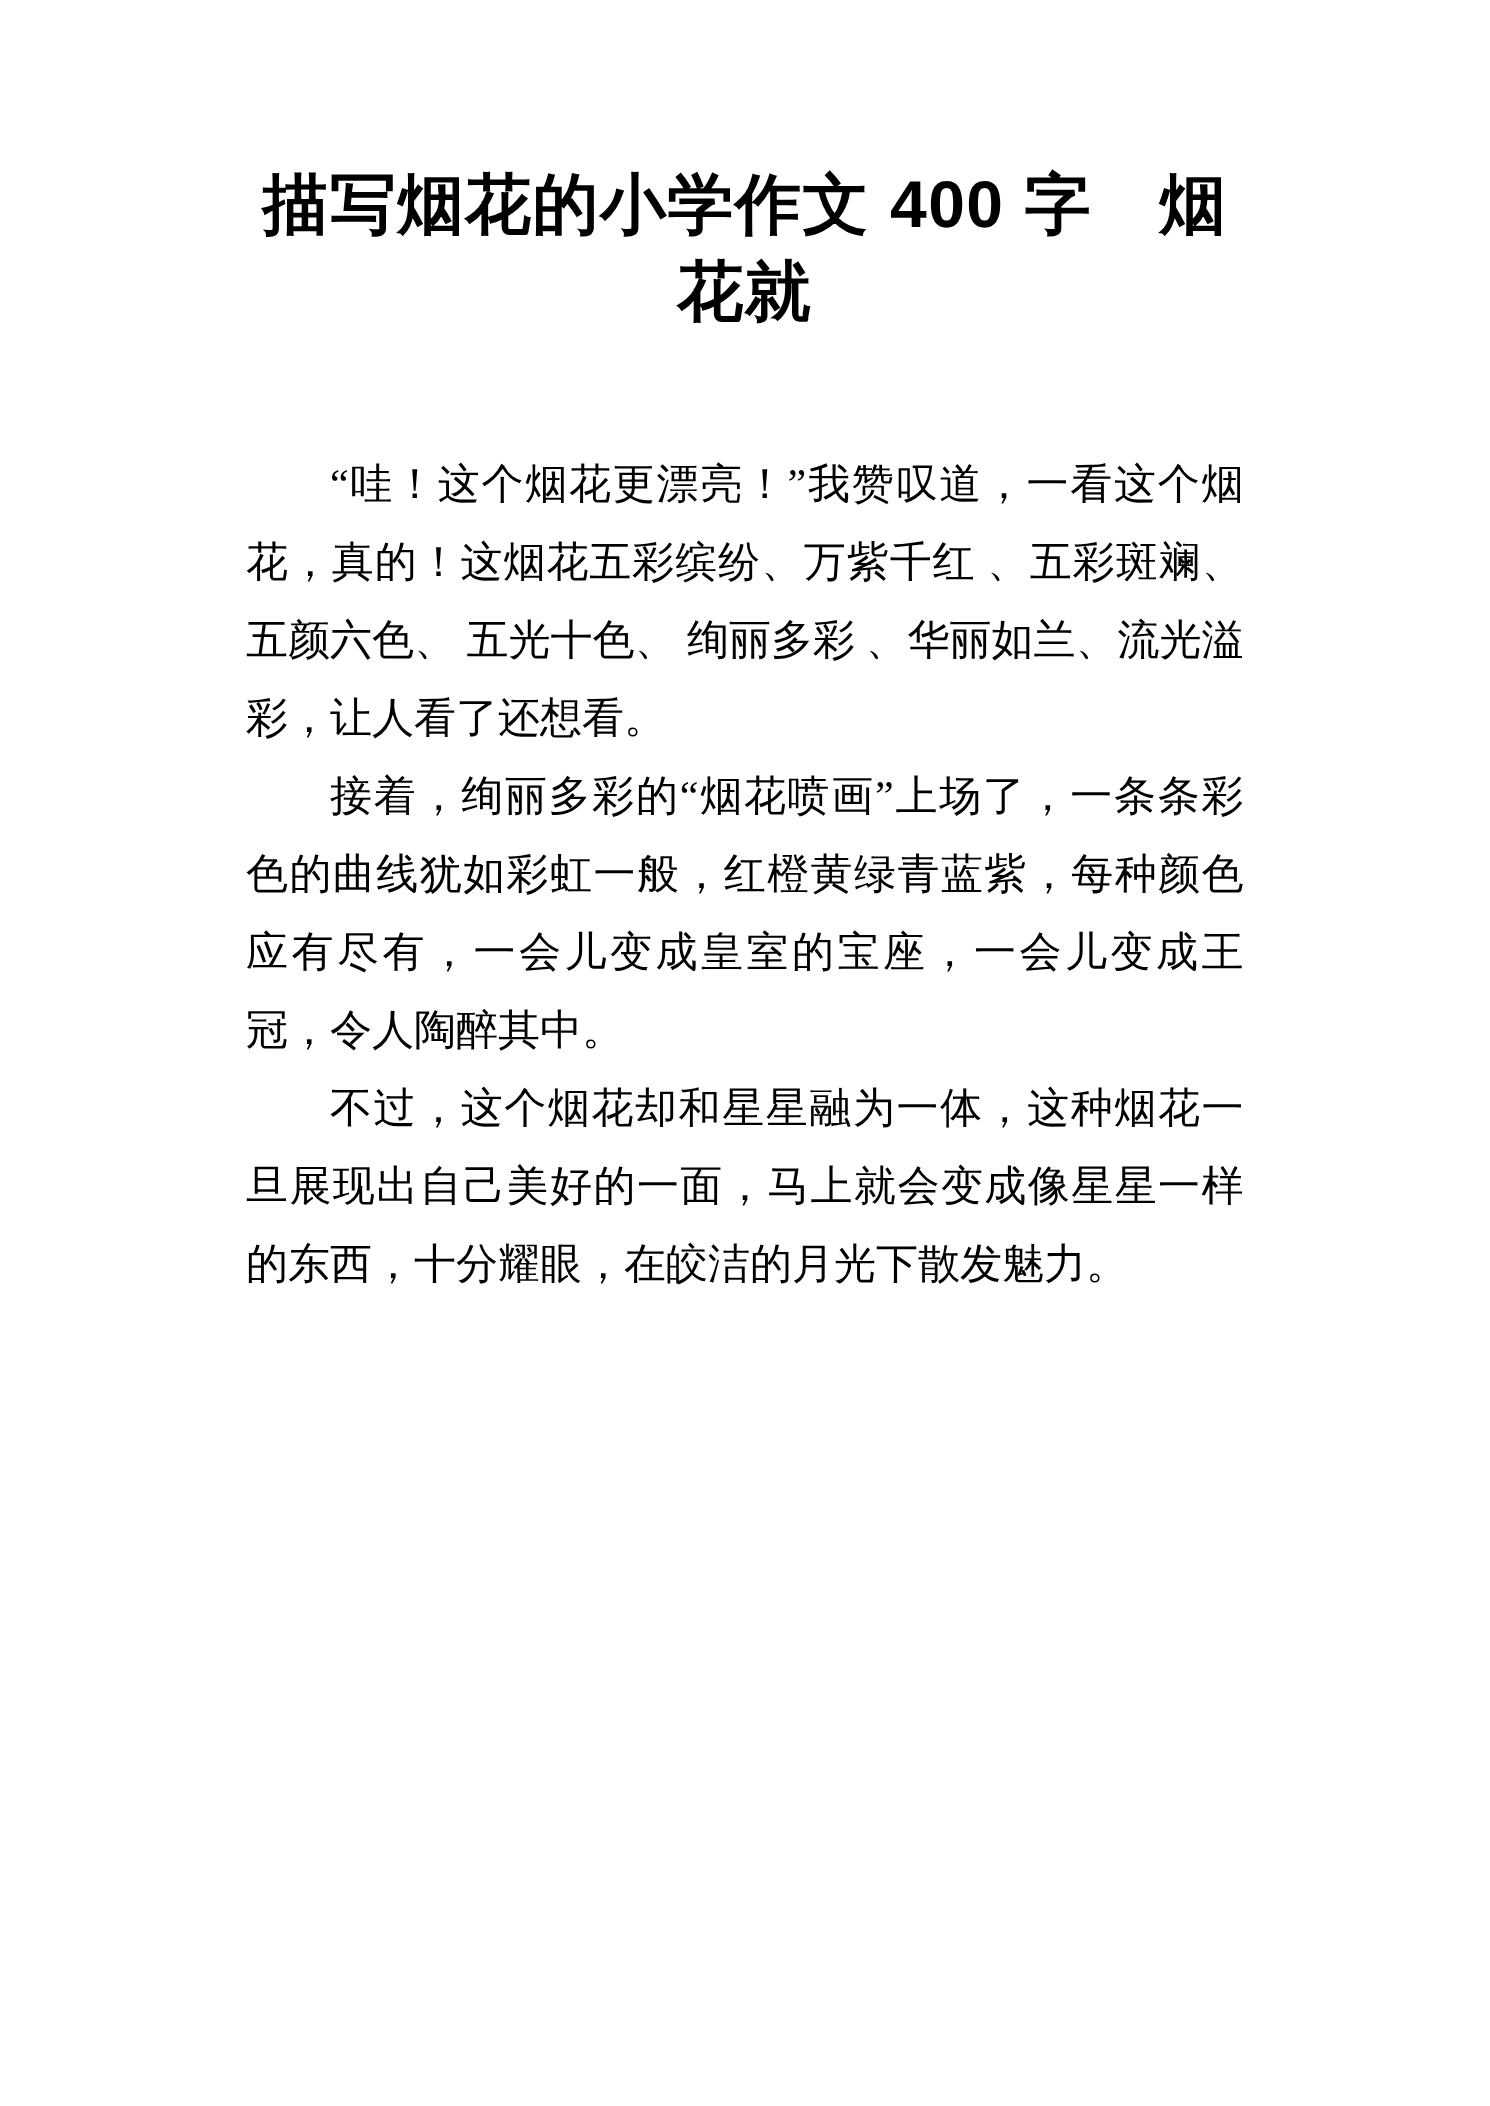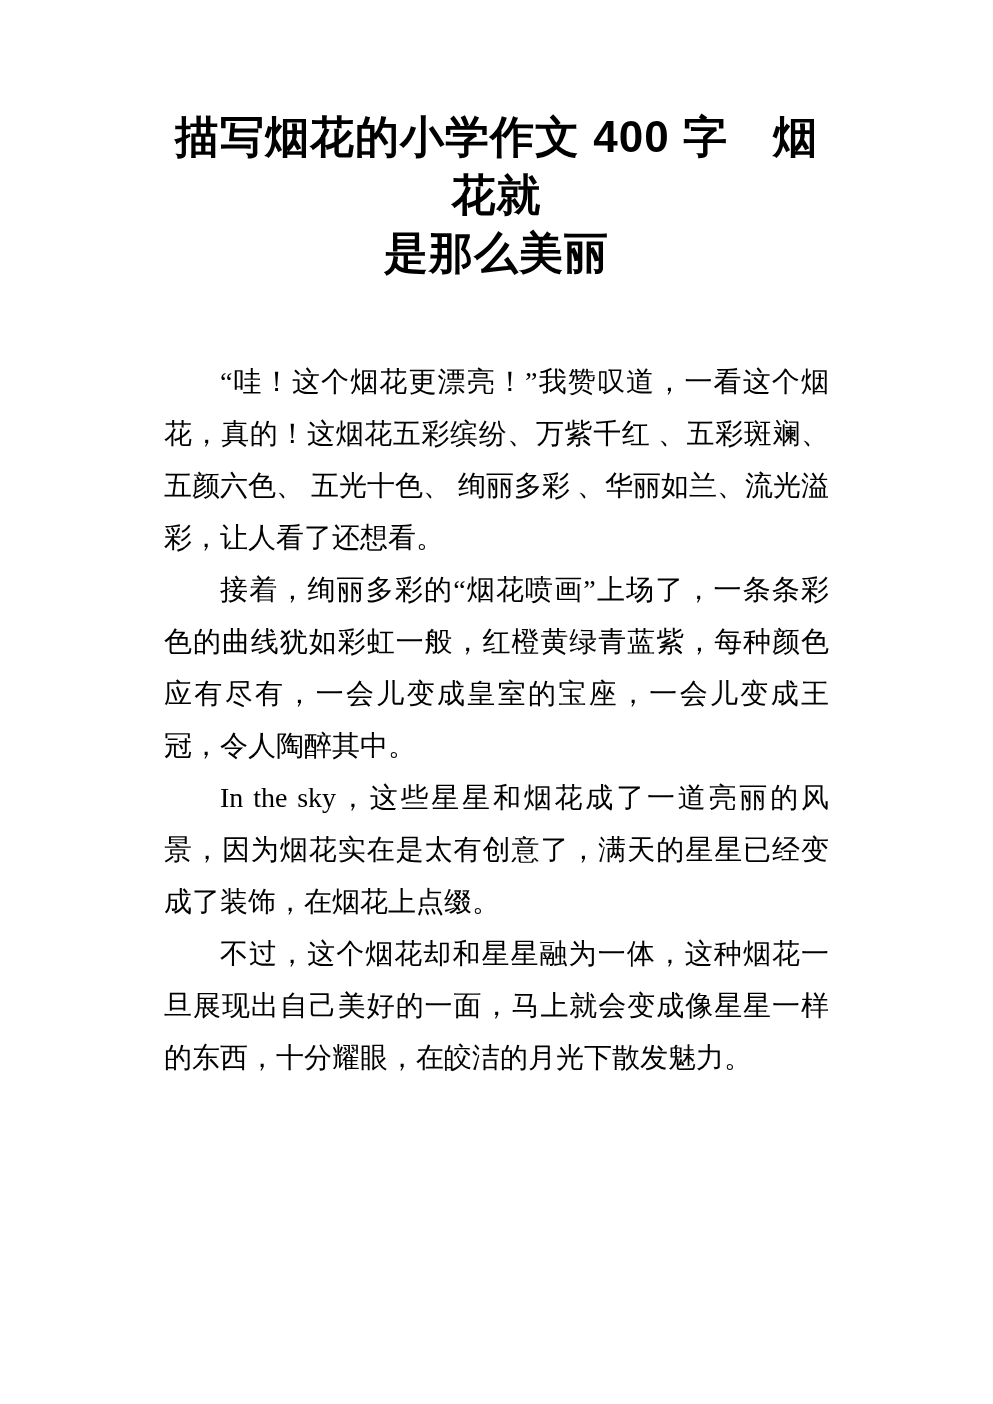--- a/index.html
+++ b/index.html
@@ -39,21 +39,19 @@
     text-indent: 2em;
     color: #000000;
   }
 </style>
 </head>
 <body>
 
 <div class="page">
   <h1 class="doc-title">
     <span>描写烟花的小学作文 400 字　烟花就</span><br>
-    <span>是那么美丽</span>
   </h1>
   <div class="doc-body">
     <p>“哇！这个烟花更漂亮！”我赞叹道，一看这个烟花，真的！这烟花五彩缤纷、万紫千红 、五彩斑斓、 五颜六色、 五光十色、 绚丽多彩 、华丽如兰、流光溢彩，让人看了还想看。</p>
     <p>接着，绚丽多彩的“烟花喷画”上场了，一条条彩色的曲线犹如彩虹一般，红橙黄绿青蓝紫，每种颜色应有尽有，一会儿变成皇室的宝座，一会儿变成王冠，令人陶醉其中。</p>
-    <p>In the sky，这些星星和烟花成了一道亮丽的风景，因为烟花实在是太有创意了，满天的星星已经变成了装饰，在烟花上点缀。</p>
     <p>不过，这个烟花却和星星融为一体，这种烟花一旦展现出自己美好的一面，马上就会变成像星星一样的东西，十分耀眼，在皎洁的月光下散发魅力。</p>
   </div>
 </div>
 
 </body></html>

